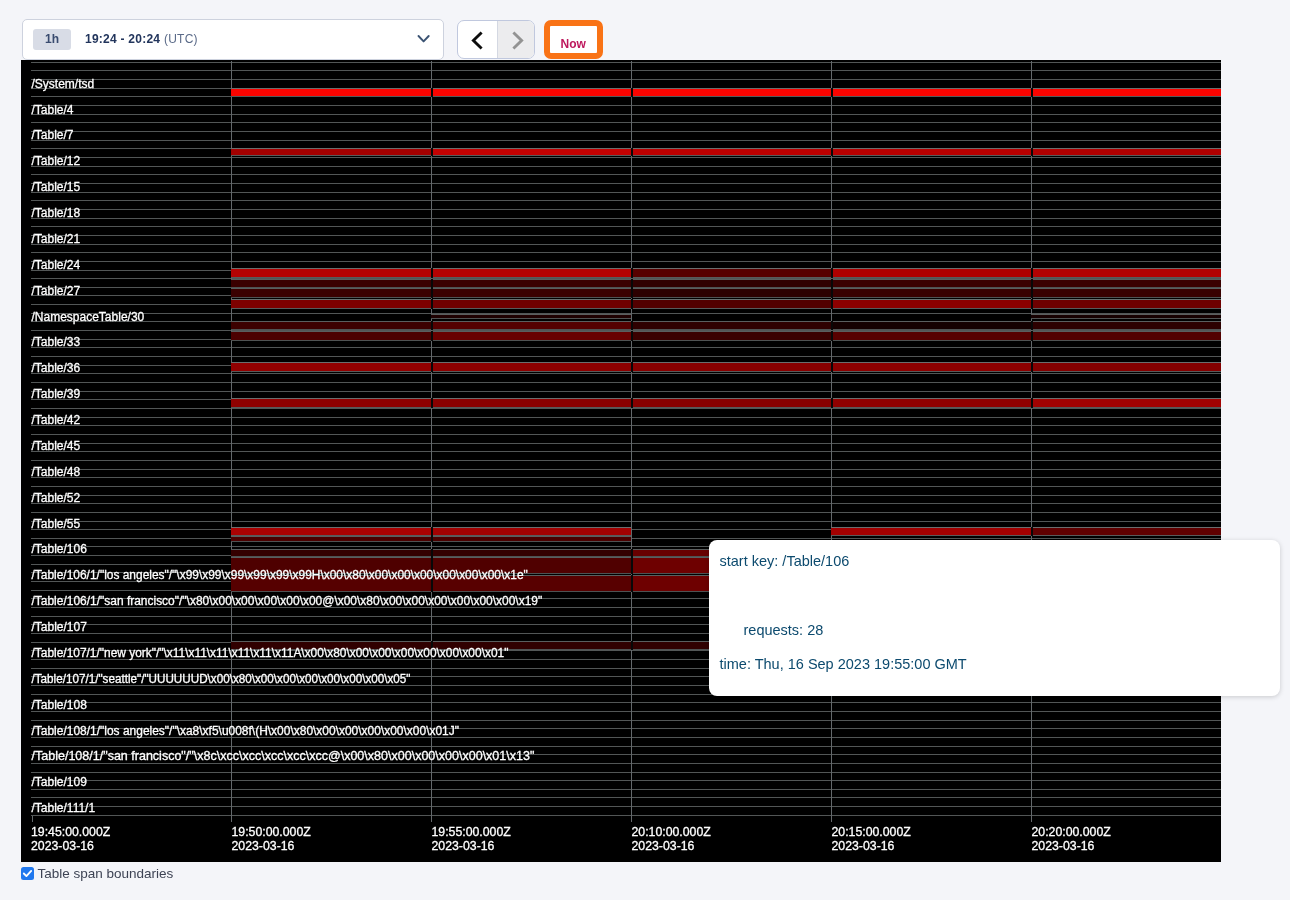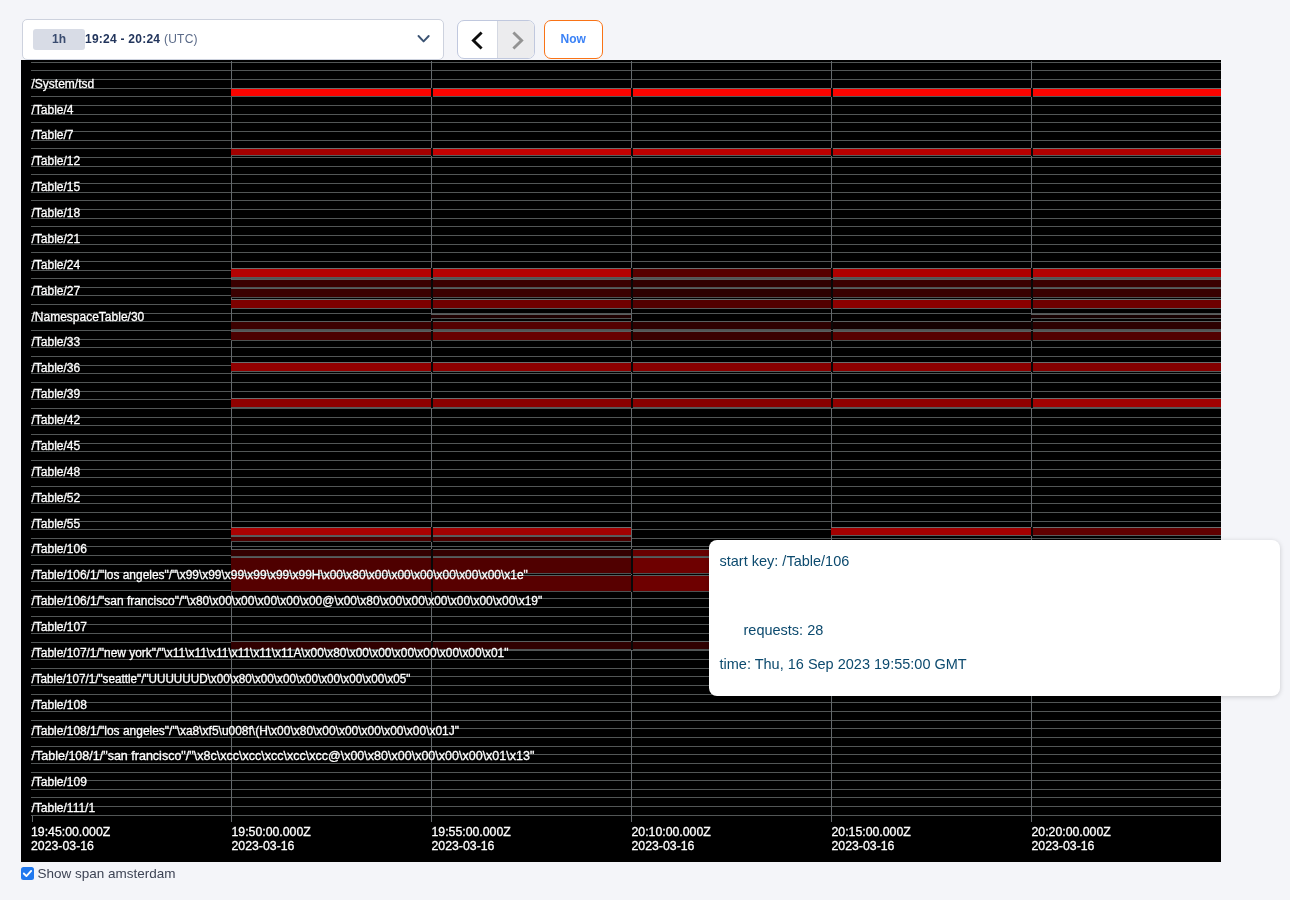--- a/index.html
+++ b/index.html
@@ -4,37 +4,37 @@
 <style>
   * { margin:0; padding:0; box-sizing:border-box; }
   html,body { width:1290px; height:900px; background:#f4f5f9; font-family:"Liberation Sans", sans-serif; }
   .abs { position:absolute; }
 </style>
 </head>
 <body>
 <div class="abs" style="left:0;top:0;width:1290px;height:900px;background:#f4f5f9;overflow:hidden;">
 
   <div class="abs" style="left:22px;top:19px;width:421.5px;height:40.5px;background:#ffffff;border:1px solid #cdd2de;border-radius:5px;"></div>
-  <div class="abs" style="left:33px;top:29px;width:52px;height:21px;background:#d8dce6;border-radius:3px;text-align:center;line-height:21px;font-size:12px;font-weight:bold;color:#394b6f;">1h</div>
+  <div class="abs" style="left:33px;top:29px;width:38px;height:21px;background:#d8dce6;border-radius:3px;text-align:center;line-height:21px;font-size:12px;font-weight:bold;color:#394b6f;">1h</div>
   <div class="abs" style="left:85px;top:29px;height:21px;line-height:21px;font-size:12px;letter-spacing:0.25px;color:#22355c;"><b>19:24 - 20:24</b> <span style="color:#5a6a88;">(UTC)</span></div>
   <svg class="abs" style="left:417px;top:34px;" width="14" height="10" viewBox="0 0 14 10">
     <polyline points="1.5,2 6.6,7.4 11.7,2" fill="none" stroke="#3b5373" stroke-width="1.9" stroke-linecap="round" stroke-linejoin="round"></polyline>
   </svg>
 
   <div class="abs" style="left:456.5px;top:19.5px;width:78px;height:39px;border:1px solid #c0c8de;border-radius:7px;background:#ffffff;overflow:hidden;">
     <div class="abs" style="left:39px;top:0;width:39px;height:39px;background:#ececee;border-left:1px solid #d4d8e2;"></div>
     <svg class="abs" style="left:9px;top:10px;" width="22" height="19" viewBox="0 0 22 19">
       <polyline points="14.6,1.5 6.4,9.5 14.6,17.5" fill="none" stroke="#0d0d0d" stroke-width="2.9" stroke-linejoin="miter"></polyline>
     </svg>
     <svg class="abs" style="left:48px;top:10px;" width="22" height="19" viewBox="0 0 22 19">
       <polyline points="7.4,1.5 15.6,9.5 7.4,17.5" fill="none" stroke="#939393" stroke-width="2.9" stroke-linejoin="miter"></polyline>
     </svg>
   </div>
 
-  <div class="abs" style="left:544px;top:19.5px;width:58.5px;height:39px;background:#ffffff;border:1px solid #f97316;border-radius:7px;text-align:center;line-height:37px;font-size:12px;font-weight:bold;color:#3b82f6;">Now</div>
+  <div class="abs" style="left:544px;top:19.5px;width:58.5px;height:39px;background:#ffffff;border:6px solid #f97316;border-radius:7px;text-align:center;line-height:37px;font-size:12px;font-weight:bold;color:#be185d;">Now</div>
 
   <svg class="abs" style="left:21px;top:60px;" width="1200" height="801.5" viewBox="0 0 1200 801.5" font-family="Liberation Sans, sans-serif" shape-rendering="crispEdges">
 <rect x="0" y="0" width="1200.0" height="801.5" fill="#000000"></rect>
 <rect x="10.0" y="1.80" width="1190" height="1" fill="#525656"></rect>
 <rect x="10.0" y="10.45" width="1190" height="1" fill="#525656"></rect>
 <rect x="10.0" y="19.11" width="1190" height="1" fill="#525656"></rect>
 <rect x="10.0" y="27.76" width="1190" height="1" fill="#525656"></rect>
 <rect x="10.0" y="36.42" width="1190" height="1" fill="#525656"></rect>
 <rect x="10.0" y="45.07" width="1190" height="1" fill="#525656"></rect>
 <rect x="10.0" y="53.73" width="1190" height="1" fill="#525656"></rect>
@@ -330,15 +330,15 @@
   <div class="abs" style="left:709px;top:540px;width:571px;height:156px;background:#ffffff;border-radius:8px;box-shadow:0 1px 5px rgba(0,0,0,0.18);font-size:14.5px;color:#0c4a6e;">
     <div class="abs" style="left:10.5px;top:13px;">start key: /Table/106</div>
     <div class="abs" style="left:10.5px;top:81.6px;padding-left:24px;">requests: 28</div>
     <div class="abs" style="left:10.5px;top:115.9px;">time: Thu, 16 Sep 2023 19:55:00 GMT</div>
   </div>
 
   <div class="abs" style="left:21px;top:867px;width:12.8px;height:12.8px;background:#2078ee;border-radius:2.5px;"></div>
   <svg class="abs" style="left:21px;top:867px;" width="12.8" height="12.8" viewBox="0 0 12.8 12.8">
     <polyline points="2.8,6.5 5.4,9.1 10.2,3.9" fill="none" stroke="#ffffff" stroke-width="1.8" stroke-linecap="round" stroke-linejoin="round"></polyline>
   </svg>
-  <div class="abs" style="left:37.5px;top:866.5px;font-size:13.5px;line-height:14px;color:#3d4354;">Show span amsterdam</div>
+  <div class="abs" style="left:37.5px;top:866.5px;font-size:13.5px;line-height:14px;color:#3d4354;">Table span boundaries</div>
 
 </div>
 
 </body></html>

